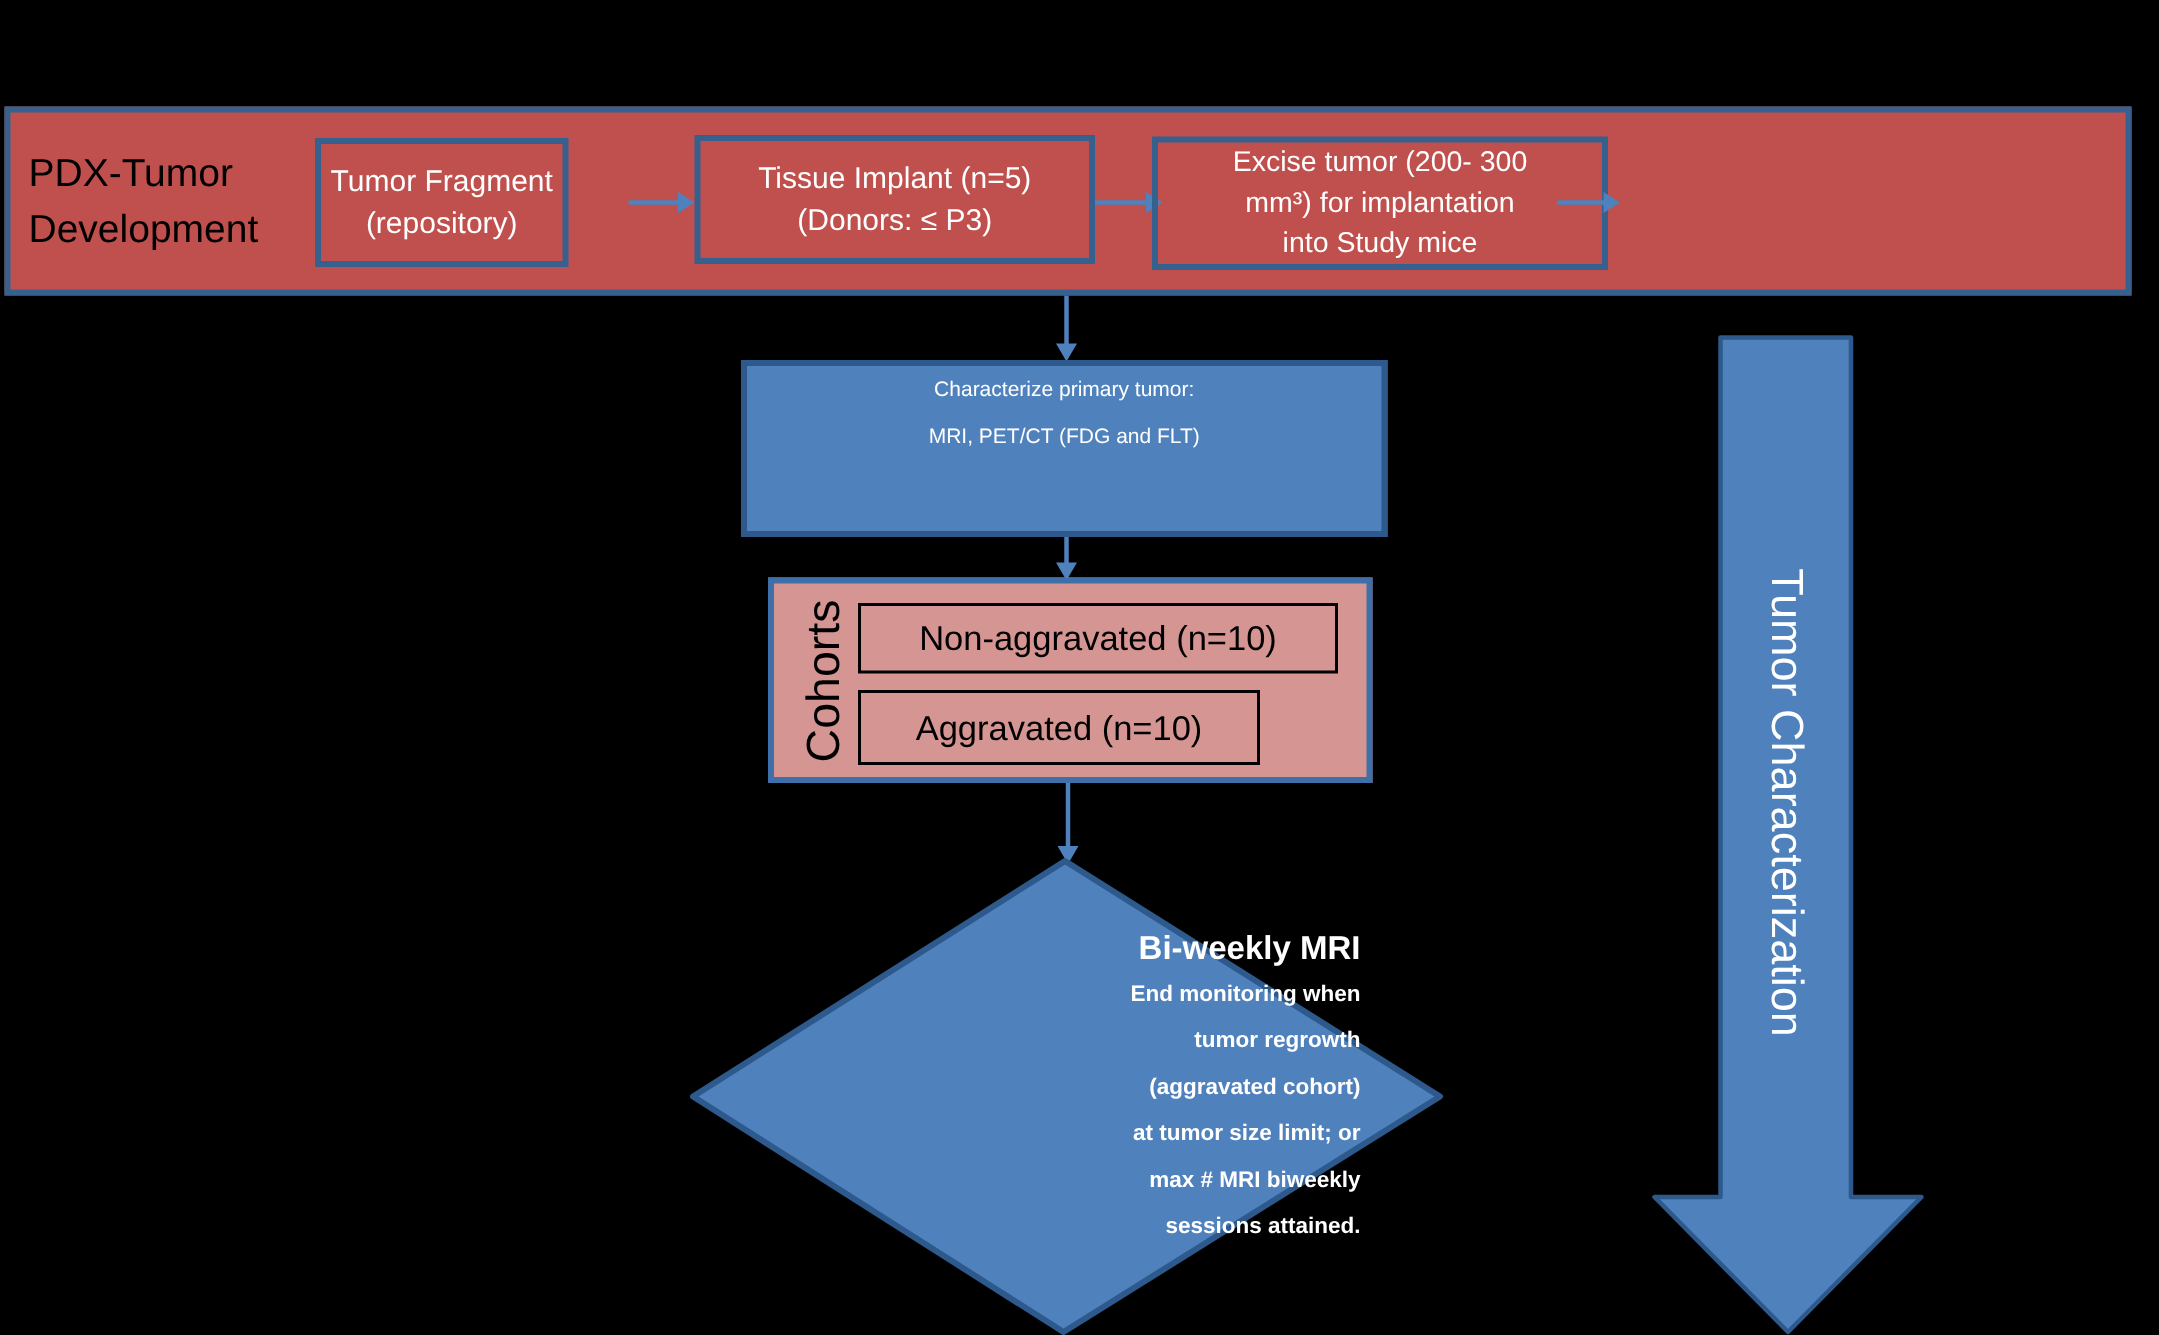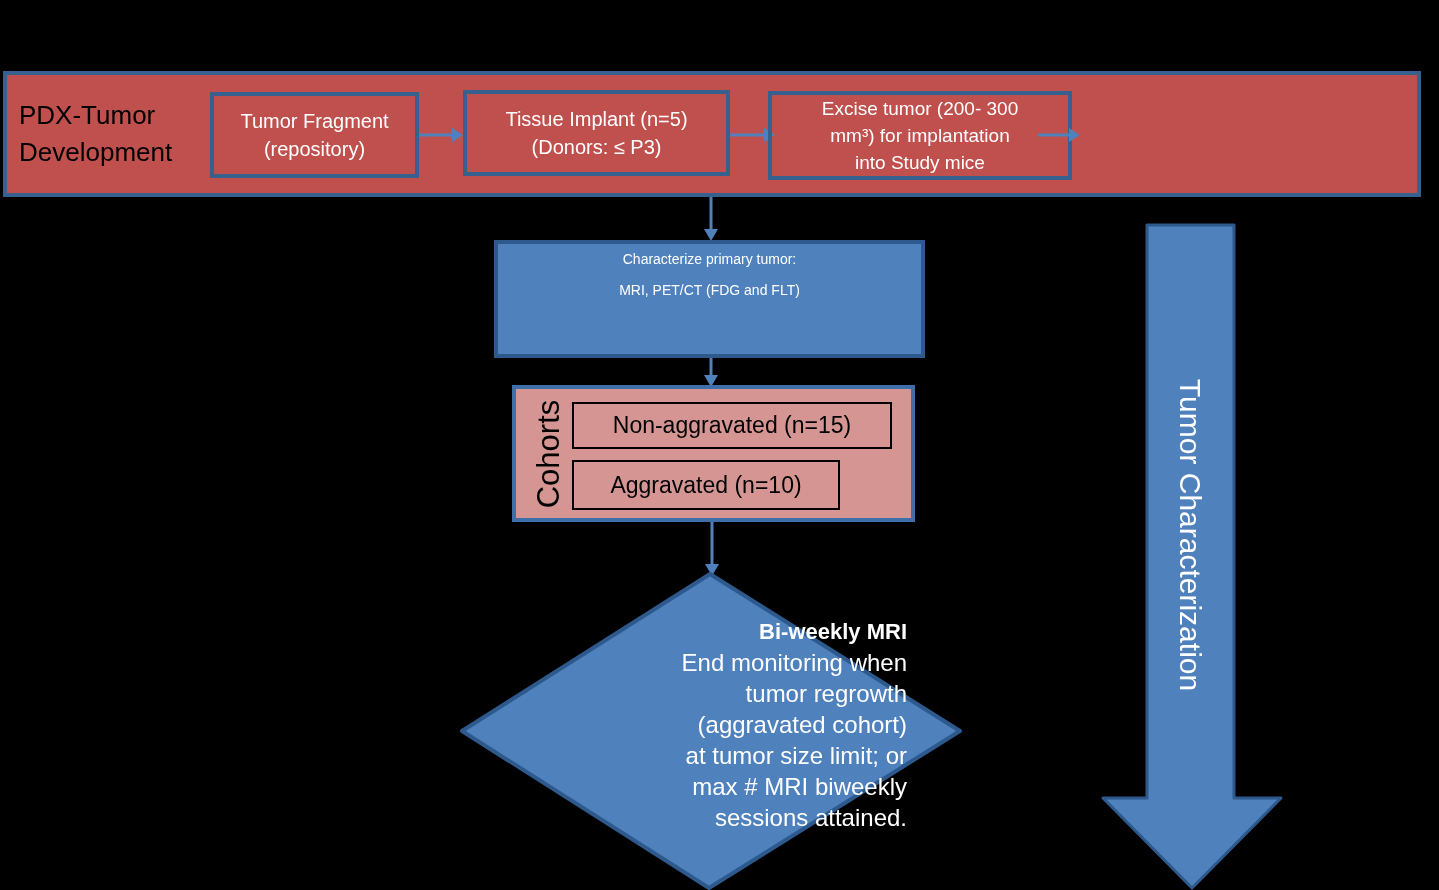--- a/index.html
+++ b/index.html
@@ -21,21 +21,21 @@
     position:absolute; left:12px; top:50%; transform:translateY(-50%);
     color:var(--text-dark,#000); font-size:26px; font-weight:normal;
     line-height:37px; white-space:pre-line;
   }
   .red-box {
     position:absolute; border:4px solid var(--steel-border,#36618f);
     color:var(--text-light,#fff); font-size:20px; line-height:28px;
     display:flex; align-items:center; justify-content:center;
     text-align:center; white-space:pre-line;
   }
-  .red-box.b1 { left:203px; top:17px; width:209px; height:86px; }
+  .red-box.b1 { left:203px; top:17px; width:169px; height:86px; }
   .red-box.b2 { left:456px; top:15px; width:267px; height:86px; }
   .red-box.b3 { left:761px; top:16px; width:304px; height:89px; font-size:19px; line-height:27px; }
   .red-box.b4 { left:1066px; top:17px; width:324px; height:86px; }
 
   .hconn { position:absolute; top:51px; color:var(--connector-blue,#4f81bd); }
   .hconn.c1 { left:412px; }
   .hconn.c2 { left:723px; }
   .hconn.c3 { left:1031px; }
 
   .vconn { position:absolute; color:var(--connector-blue,#4f81bd); }
@@ -76,21 +76,21 @@
   .diamond-wrap svg { position:absolute; left:0; top:0; }
   .diamond-shape polygon {
     fill:var(--blue-fill,#4f81bd); stroke:var(--blue-border,#2d598c);
     stroke-width:4; stroke-linejoin:round;
   }
   .diamond-text {
     position:absolute; left:60px; right:60px; top:46px;
     text-align:right; color:var(--text-light,#fff);
   }
   .diamond-title { font-size:22px; font-weight:bold; line-height:31px; }
-  .diamond-body  { font-size:24px; line-height:31px; white-space:pre-line; }
+  .diamond-body  { font-size:15px; line-height:31px; white-space:pre-line;font-weight:bold; }
 
   
   .big-arrow { position:absolute; left:1100px; top:222px; }
   .big-arrow polygon {
     fill:var(--blue-fill,#4f81bd); stroke:var(--blue-border,#2d598c);
     stroke-width:3; stroke-linejoin:round;
   }
   .big-arrow-label {
     position:absolute; left:940px; top:515px; width:500px; height:40px;
     transform:rotate(90deg); text-align:center; pointer-events:none;
@@ -153,21 +153,21 @@
   </div>
 
   <svg class="vconn vB" width="18" height="29">
     <line class="conn-line" x1="9" y1="0" x2="9" y2="18"></line>
     <polygon class="conn-head" points="2,17 16,17 9,29"></polygon>
   </svg>
 
   <div class="cohorts-box">
     <div class="cohorts-label">Cohorts</div>
     <div class="cohort-item i1">
-      <span>Non-aggravated (n=15)</span>
+      <span>Non-aggravated (n=10)</span>
     </div>
     <div class="cohort-item i2">
       <span>Aggravated (n=10)</span>
     </div>
   </div>
 
   <svg class="vconn vC" width="18" height="54">
     <line class="conn-line" x1="9" y1="0" x2="9" y2="43"></line>
     <polygon class="conn-head" points="2,42 16,42 9,54"></polygon>
   </svg>

